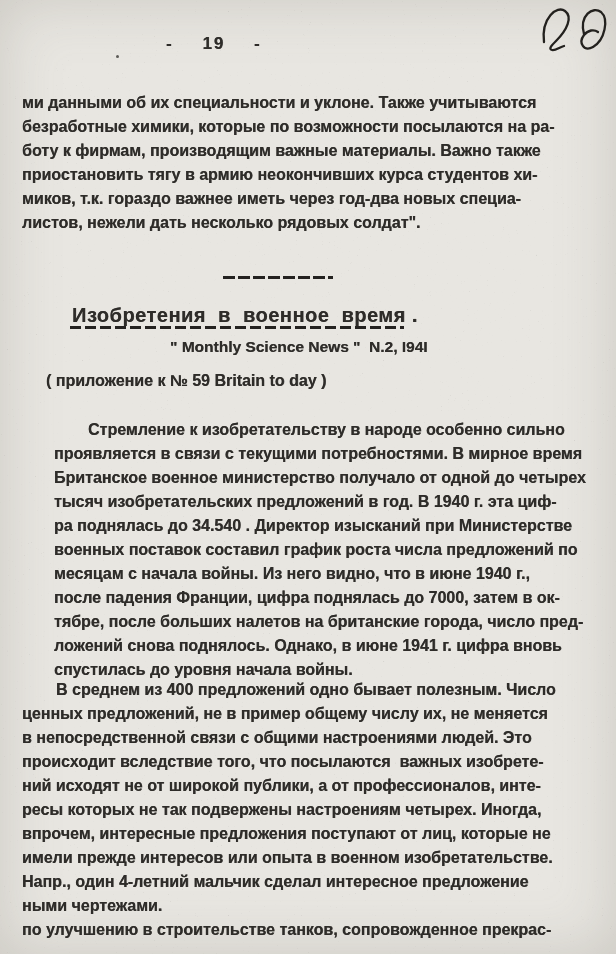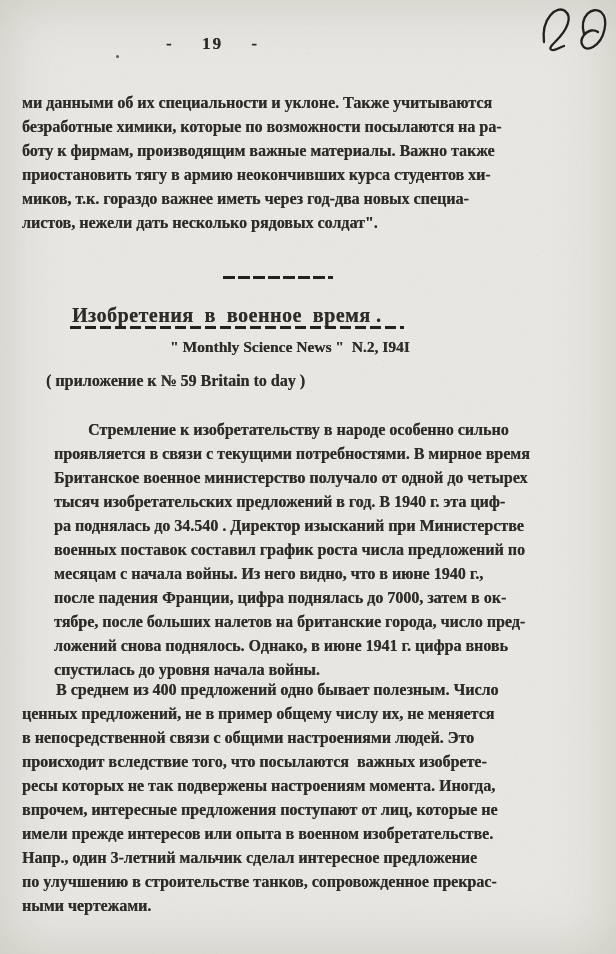--- a/index.html
+++ b/index.html
@@ -6,21 +6,21 @@
     margin: 0;
     padding: 0;
     background: #d8d6d2;
   }
   .page {
     position: relative;
     width: 616px;
     height: 954px;
     background: #e8e6e1;
     overflow: hidden;
-    font-family: Liberation Serif, serif;
+    font-family: Liberation Sans, sans-serif;
     color: #2e2c29;
     box-shadow: inset 0 0 60px rgba(120,115,105,0.25);
   }
   .ink {
     text-shadow: 0.3px 0.3px 0.5px rgba(46,44,41,0.75);
     font-weight: 600;
   }
   .noise-overlay {
     position: absolute;
     inset: 0;
@@ -150,26 +150,27 @@
       <div class="line">после падения Франции, цифра поднялась до 7000, затем в ок-</div>
       <div class="line">тябре, после больших налетов на британские города, число пред-</div>
       <div class="line">ложений снова поднялось. Однако, в июне 1941 г. цифра вновь</div>
       <div class="line">спустилась до уровня начала войны.</div>
     </div>
   <div class="para p3 indent-first ink">
       <div class="line">В среднем из 400 предложений одно бывает полезным. Число</div>
       <div class="line">ценных предложений, не в пример общему числу их, не меняется</div>
       <div class="line">в непосредственной связи с общими настроениями людей. Это</div>
       <div class="line">происходит вследствие того, что посылаются  важных изобрете-</div>
-      <div class="line">ресы которых не так подвержены настроениям момента. Иногда,</div>
+      <div class="line">ний исходят не от широкой публики, а от профессионалов, инте-</div>
+      <div class="line">ресы которых не так подвержены настроениям четырех. Иногда,</div>
       <div class="line">впрочем, интересные предложения поступают от лиц, которые не</div>
       <div class="line">имели прежде интересов или опыта в военном изобретательстве.</div>
-      <div class="line">Напр., один 3-летний мальчик сделал интересное предложение</div>
+      <div class="line">Напр., один 4-летний мальчик сделал интересное предложение</div>
+      <div class="line">ными чертежами.</div>
       <div class="line">по улучшению в строительстве танков, сопровожденное прекрас-</div>
-      <div class="line">ными чертежами.</div>
     </div>
 
   <svg class="noise-overlay" width="616" height="954">
     <filter id="grain">
       <feTurbulence type="fractalNoise" baseFrequency="0.85" numOctaves="2" stitchTiles="stitch" result="n"></feTurbulence>
       <feColorMatrix in="n" type="matrix" values="0 0 0 0 0.18  0 0 0 0 0.17  0 0 0 0 0.16  0.55 0.55 0.55 0 -1.05"></feColorMatrix>
     </filter>
     <rect width="616" height="954" filter="url(#grain)"></rect>
   </svg>
 

